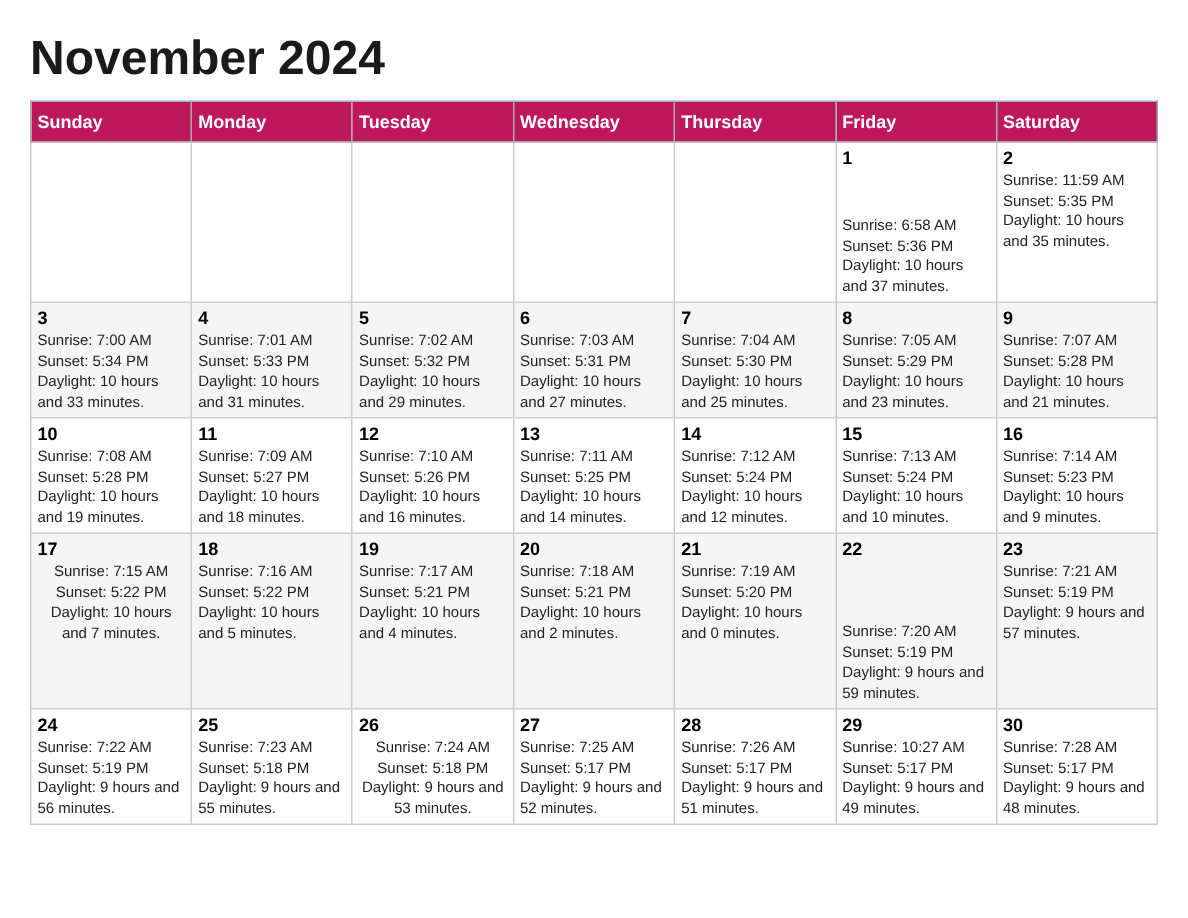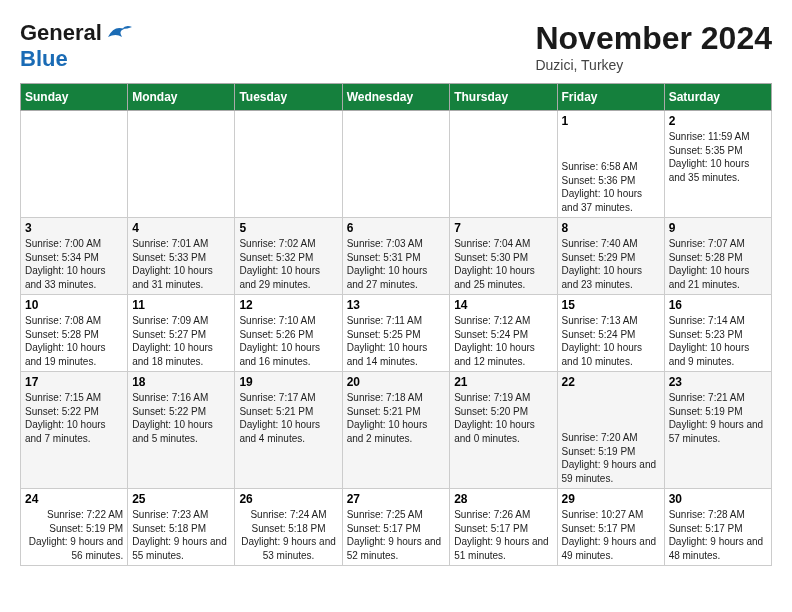--- a/index.html
+++ b/index.html
@@ -37,21 +37,21 @@
     .location {
       font-size: 14px;
       color: #444;
     }
     .calendar {
       width: 100%;
       border-collapse: collapse;
       font-size: 10.5px;
     }
     .calendar th {
-      background: #15803d;
+      background: #be185d;
       color: #fff;
       padding: 6px 4px;
       text-align: left;
       font-size: 12px;
       border: 1px solid #aaa;
     }
     .calendar td {
       vertical-align: top;
       border: 1px solid #ccc;
       padding: 3px 4px;
@@ -74,36 +74,22 @@
       line-height: 1.35;
     }
     .empty-cell {
       background: #fff !important;
     }
   </style>
 </head>
 <body>
 
 <div class="header-area">
-  <div class="logo">
-    <div class="logo-line">
-      <span style="font-size:22px;font-weight:bold;">
-        <span style="color:#1a1a1a;">General</span><svg width="28" height="22" viewBox="0 0 28 22" style="display:inline-block;vertical-align:middle;margin-left:2px;">
-            <path d="M4 14 Q10 2 20 6 Q14 8 18 14 Q12 10 4 14Z" fill="#1a6bb5"></path>
-            <path d="M18 6 Q22 1 28 4 Q24 6 18 6Z" fill="#1a6bb5"></path>
-          </svg>
-      </span>
-    </div>
-    <div>
-      <span style="color:#1a6bb5;font-size:22px;font-weight:bold;">Blue</span>
-    </div>
-  </div>
   <div class="title-area">
     <div class="month-title">November 2024</div>
-    <div class="location">Duzici, Turkey</div>
   </div>
 </div>
 
 <table class="calendar">
   <thead>
     <tr>
       <th>Sunday</th>
       <th>Monday</th>
       <th>Tuesday</th>
       <th>Wednesday</th>
@@ -158,21 +144,21 @@
 Daylight: 10 hours and 27 minutes.</div>
         </td>
         <td>
           <span class="day-num">7</span>
           <div class="day-info" style="white-space: pre-line;">Sunrise: 7:04 AM
 Sunset: 5:30 PM
 Daylight: 10 hours and 25 minutes.</div>
         </td>
         <td>
           <span class="day-num">8</span>
-          <div class="day-info" style="white-space: pre-line;">Sunrise: 7:40 AM
+          <div class="day-info" style="white-space: pre-line;">Sunrise: 7:05 AM
 Sunset: 5:29 PM
 Daylight: 10 hours and 23 minutes.</div>
         </td>
         <td>
           <span class="day-num">9</span>
           <div class="day-info" style="white-space: pre-line;">Sunrise: 7:07 AM
 Sunset: 5:28 PM
 Daylight: 10 hours and 21 minutes.</div>
         </td>
       </tr>
@@ -216,21 +202,21 @@
         <td>
           <span class="day-num">16</span>
           <div class="day-info" style="white-space: pre-line;">Sunrise: 7:14 AM
 Sunset: 5:23 PM
 Daylight: 10 hours and 9 minutes.</div>
         </td>
       </tr>
       <tr>
         <td>
           <span class="day-num">17</span>
-          <div class="day-info" style="white-space: pre-line;">Sunrise: 7:15 AM
+          <div class="day-info" style="white-space: pre-line; text-align: center;">Sunrise: 7:15 AM
 Sunset: 5:22 PM
 Daylight: 10 hours and 7 minutes.</div>
         </td>
         <td>
           <span class="day-num">18</span>
           <div class="day-info" style="white-space: pre-line;">Sunrise: 7:16 AM
 Sunset: 5:22 PM
 Daylight: 10 hours and 5 minutes.</div>
         </td>
         <td>
@@ -260,21 +246,21 @@
         <td>
           <span class="day-num">23</span>
           <div class="day-info" style="white-space: pre-line;">Sunrise: 7:21 AM
 Sunset: 5:19 PM
 Daylight: 9 hours and 57 minutes.</div>
         </td>
       </tr>
       <tr>
         <td>
           <span class="day-num">24</span>
-          <div class="day-info" style="white-space: pre-line; text-align: right;">Sunrise: 7:22 AM
+          <div class="day-info" style="white-space: pre-line;">Sunrise: 7:22 AM
 Sunset: 5:19 PM
 Daylight: 9 hours and 56 minutes.</div>
         </td>
         <td>
           <span class="day-num">25</span>
           <div class="day-info" style="white-space: pre-line;">Sunrise: 7:23 AM
 Sunset: 5:18 PM
 Daylight: 9 hours and 55 minutes.</div>
         </td>
         <td>

